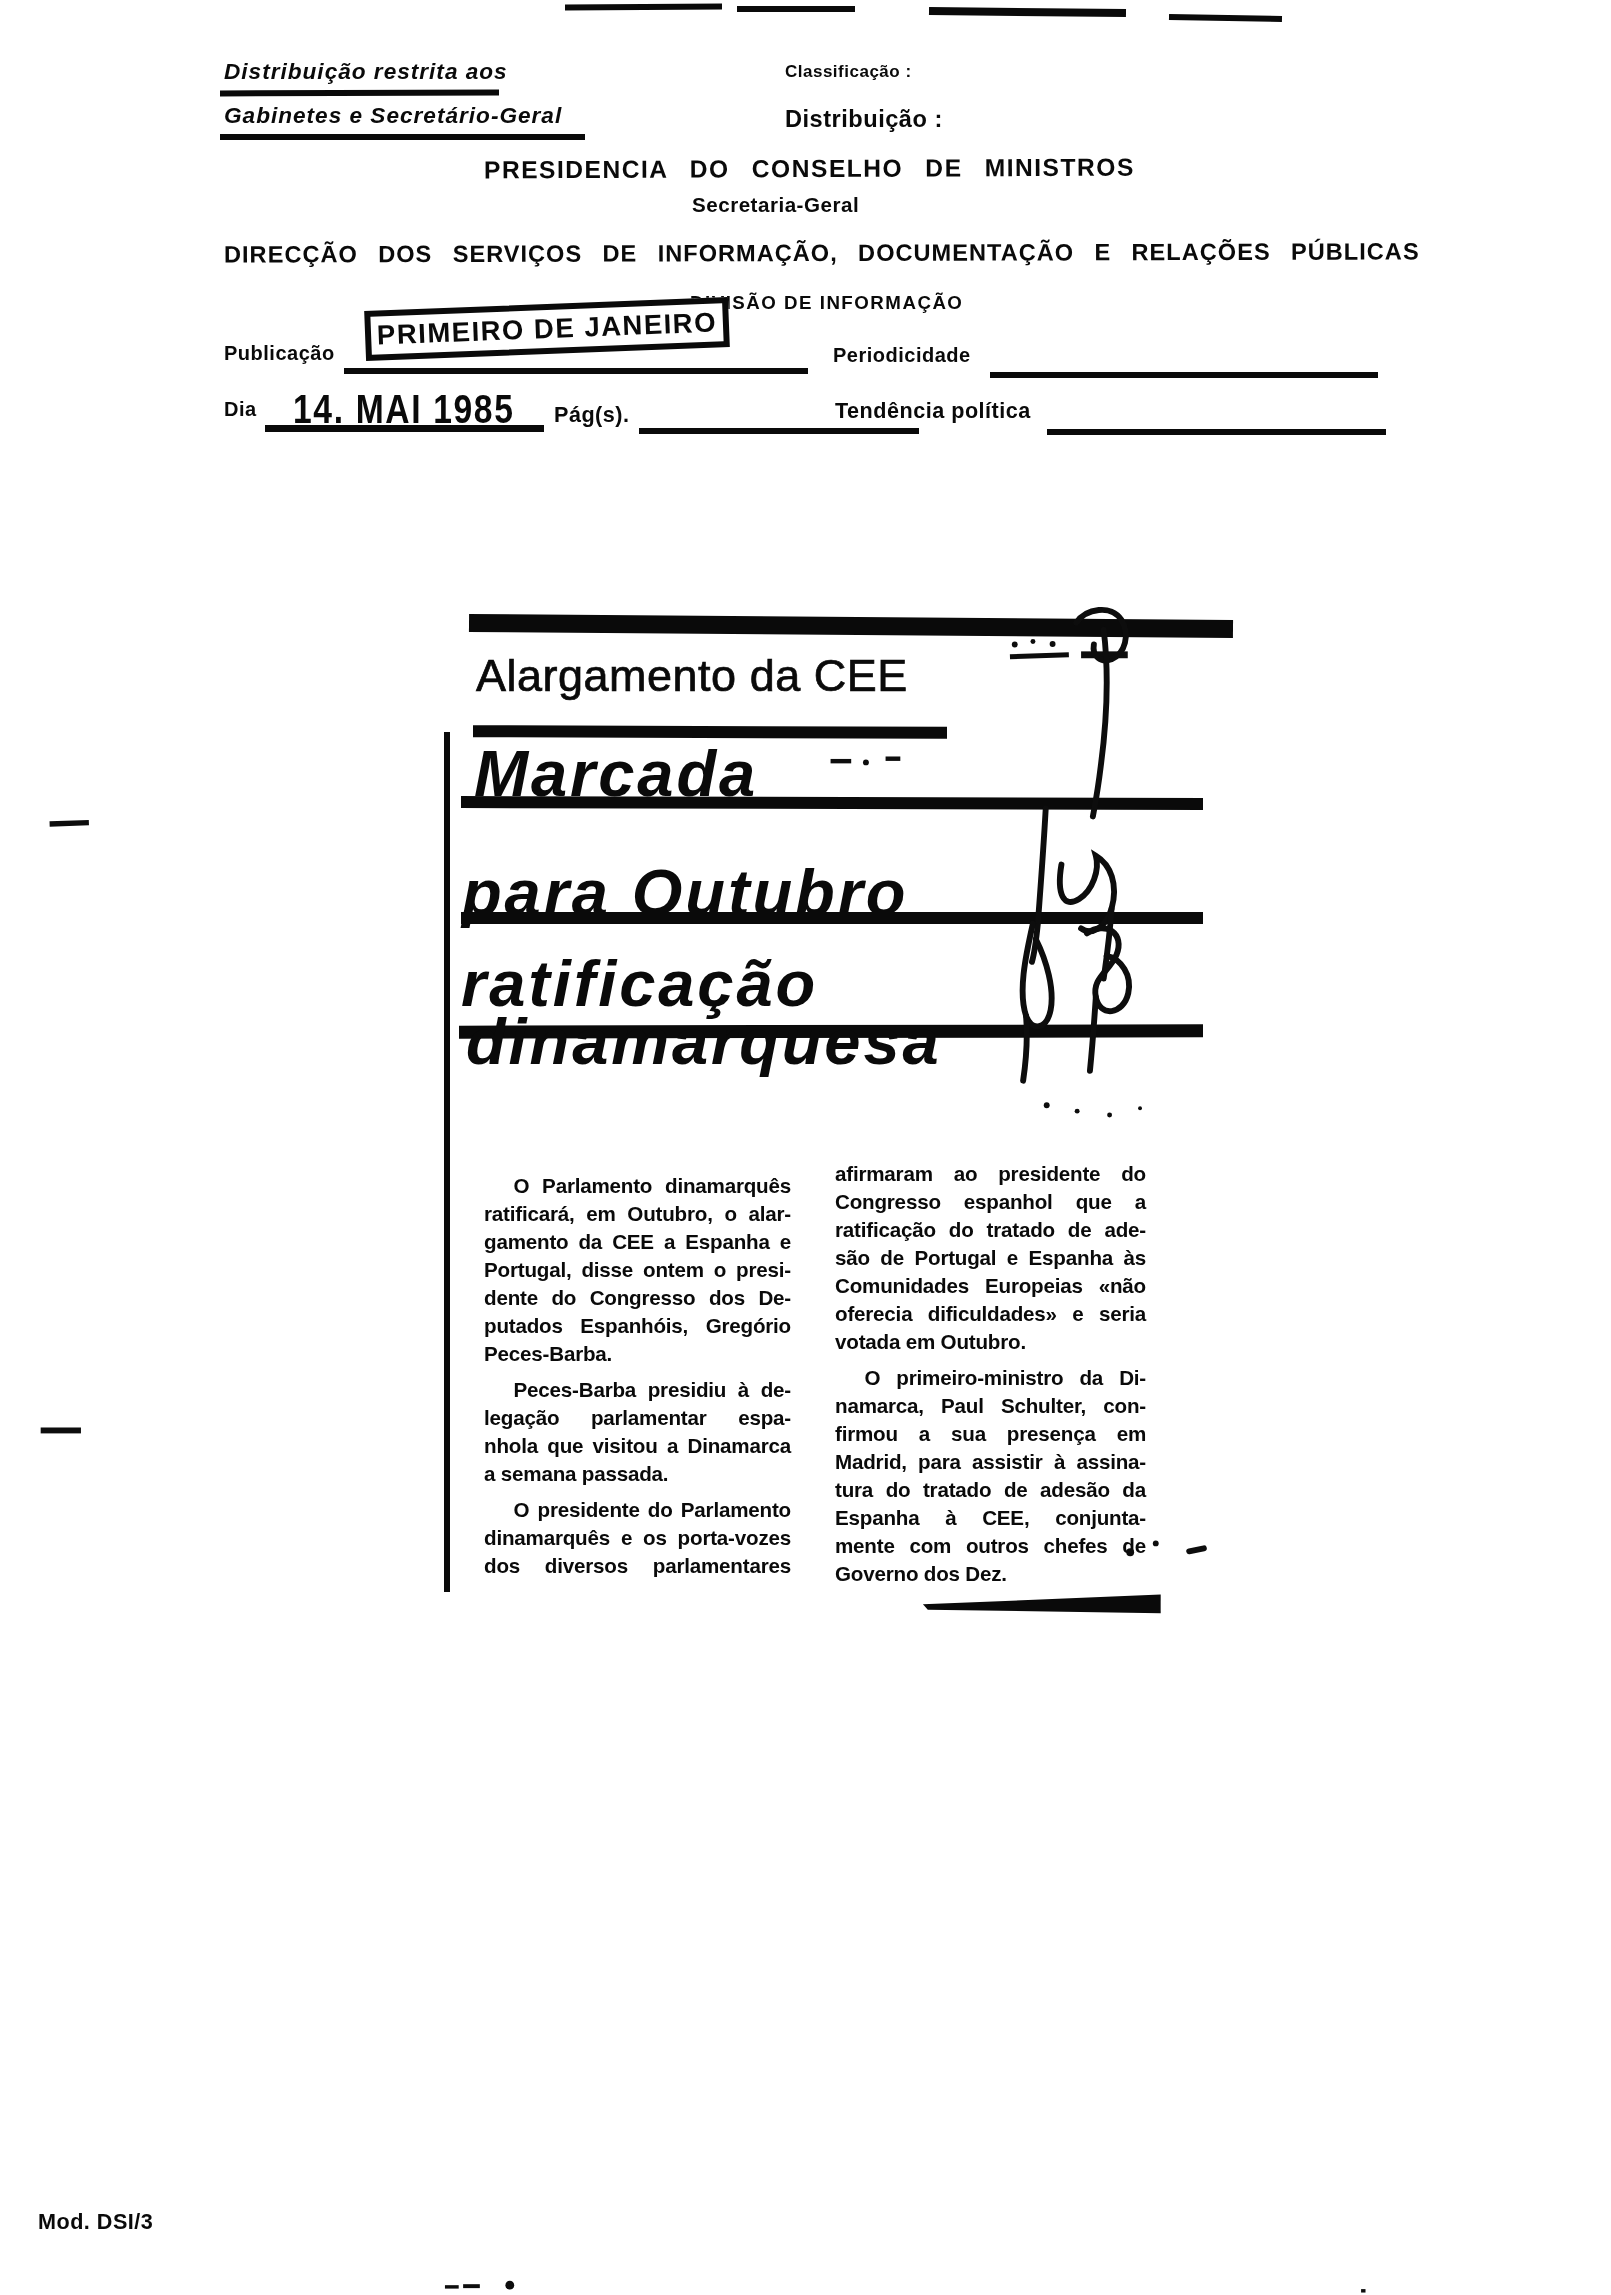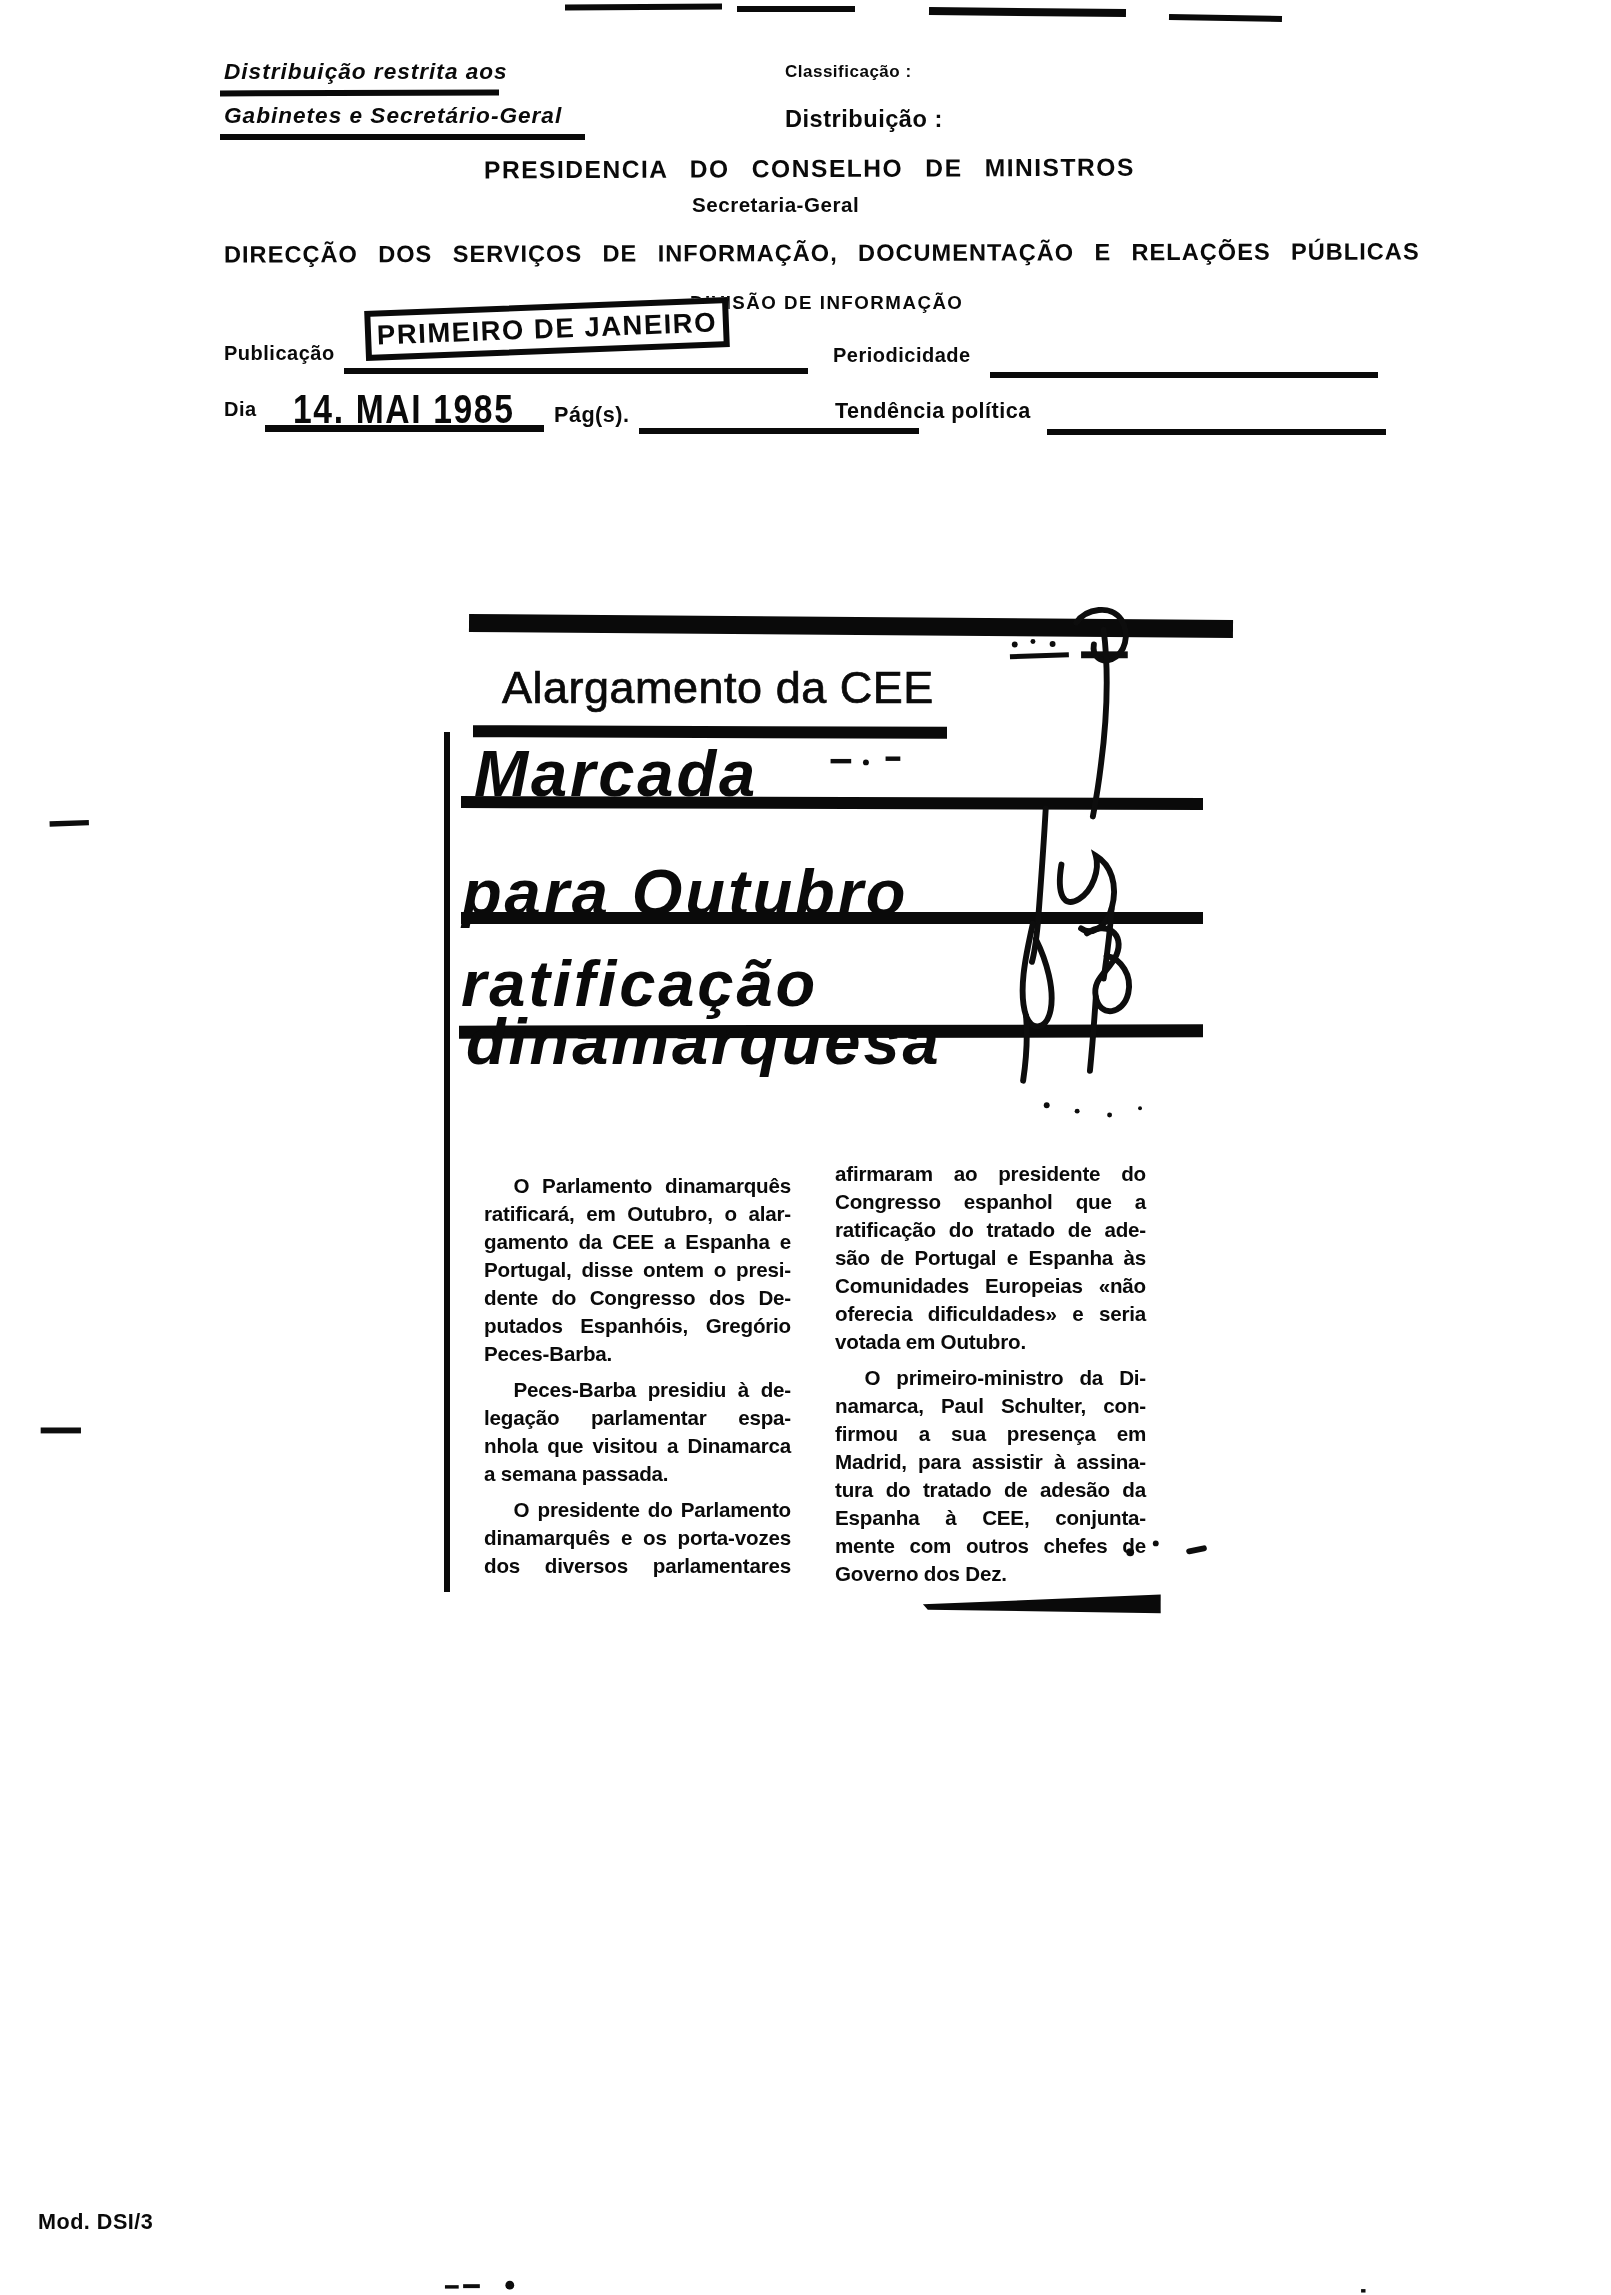--- a/index.html
+++ b/index.html
@@ -13,22 +13,22 @@
   .dirline{font-size:23.6px;letter-spacing:1px;word-spacing:12.8px;transform:rotate(-0.15deg);}
   .divline{font-size:18.7px;letter-spacing:1.5px;}
   
   .stamp{position:absolute;left:365px;top:304px;width:352px;height:38px;
          border:6.4px solid #0a0a0a;background:#ffffff;z-index:3;
          transform:rotate(-2.2deg);display:flex;align-items:center;justify-content:center;}
   .stamp span{font-weight:bold;font-size:27.5px;letter-spacing:1.5px;white-space:nowrap;}
   .datestamp{position:absolute;left:293px;top:386px;font-weight:bold;font-size:41px;
              letter-spacing:2px;white-space:nowrap;transform:scaleX(0.82);transform-origin:left top;}
   
-  .kicker{position:absolute;left:502px;top:650px;font-size:45px;letter-spacing:0.5px;
-          -webkit-text-stroke:0.7px #0a0a0a;white-space:nowrap;margin-top:12px;}
+  .kicker{position:absolute;left:476px;top:650px;font-size:45px;letter-spacing:0.5px;
+          -webkit-text-stroke:0.7px #0a0a0a;white-space:nowrap;}
   .hline{position:absolute;font-weight:bold;font-style:italic;font-size:65px;
          letter-spacing:2.9px;white-space:nowrap;}
   .bl{font-weight:bold;font-size:20.6px;line-height:28px;letter-spacing:-0.2px;
       text-align:justify;text-align-last:justify;}
   .pl{text-align-last:left;}
   .ind{text-indent:29.5px;}
   .col{position:absolute;}
   .para{margin:0 0 7.9px 0;}
   .modref{position:absolute;left:38px;top:2209px;font-weight:bold;font-size:21.6px;letter-spacing:0.5px;}
   svg.overlay{position:absolute;left:0;top:0;z-index:5;}

